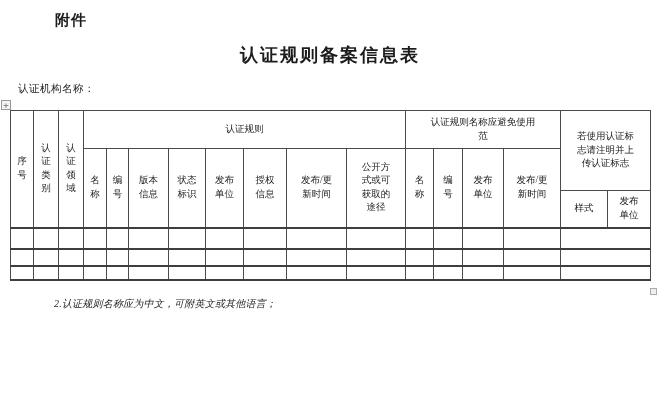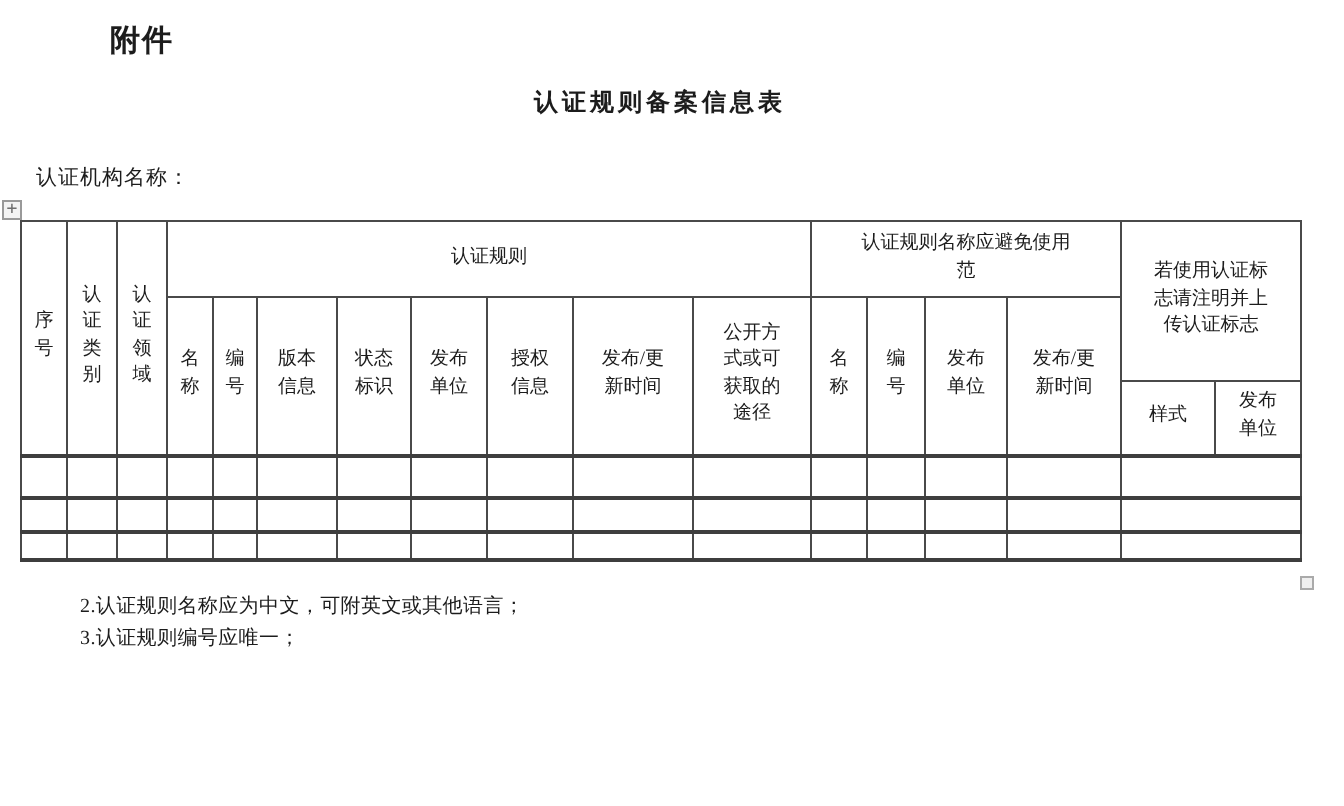--- a/index.html
+++ b/index.html
@@ -10,21 +10,21 @@
     font-family:"Liberation Serif","DejaVu Serif",serif;
     position:relative;
     overflow:hidden;
   }
   .attachment-label {
     position:absolute; left:55px; top:11px;
     font-size:15px; font-weight:700; letter-spacing:1px;
   }
   .page-title {
     position:absolute; left:10px; top:43px; width:640px;
-    text-align:center; font-size:12px; font-weight:bold; letter-spacing:2px;font-family:Liberation Mono, monospace;
+    text-align:center; font-size:18px; font-weight:bold; letter-spacing:2px;font-family:Liberation Mono, monospace;
   }
   .org-label {
     position:absolute; left:18px; top:82px;
     font-size:10.5px; letter-spacing:0.5px;
   }
   .move-handle {
     position:absolute; left:1px; top:100px;
     width:10px; height:10px; box-sizing:border-box;
     border:1px solid #999; background:#f3f3f3;
     color:#6e6e6e; font-size:9px; line-height:8px; text-align:center;
@@ -57,21 +57,21 @@
   
   tbody tr.data-row td { border-top:2px solid #3e3e3e; }
   tbody tr.data-row:last-child td { border-bottom:2px solid #3e3e3e; }
   tbody tr.data-row:nth-child(1) { height:21px; }
   tbody tr.data-row:nth-child(2) { height:17px; }
   tbody tr.data-row:nth-child(3) { height:14px; }
   .notes {
     position:absolute; left:18px; top:296px; width:645px;
     font-size:10px; line-height:16.4px; letter-spacing:0.2px;
   }
-  .note-indent { margin-left:22px; }
+  .note-indent { margin-left:36px;font-style:italic; }
 </style>
 </head>
 <body>
 
 <div class="attachment-label">附件</div>
 
 <div class="page-title">认证规则备案信息表</div>
 
 <div class="org-label">认证机构名称：</div>
 
@@ -207,14 +207,13 @@
         <td></td>
         <td colspan="2"></td>
       </tr>
     </tbody>
 </table>
 
 <div class="resize-handle"></div>
 
 <div class="notes">
   <div class="note-indent">2.认证规则名称应为中文，可附英文或其他语言；</div>
-  <div class="note-indent">3.认证规则编号应唯一；</div>
 </div>
 
 </body></html>

